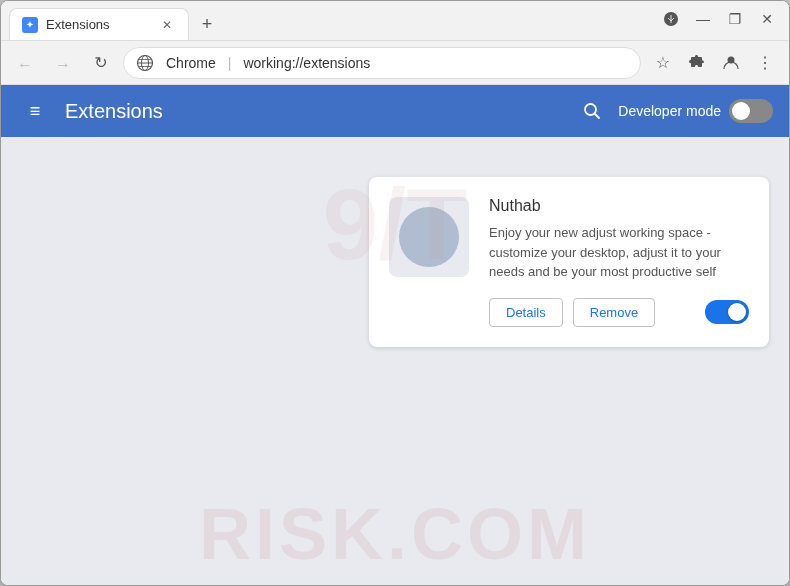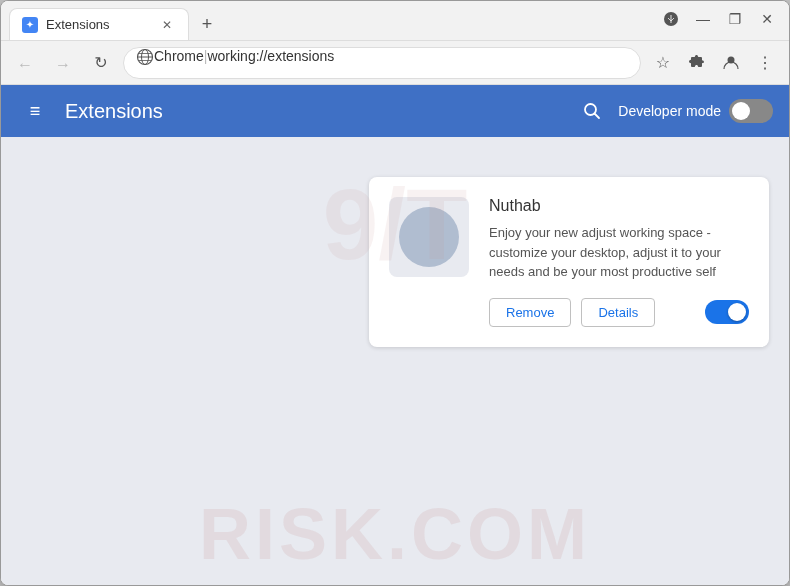--- a/index.html
+++ b/index.html
@@ -135,27 +135,27 @@
       justify-content: center;
       cursor: pointer;
       color: #555;
       font-size: 16px;
     }
     .nav-btn.disabled { color: #bbb; cursor: default; }
 
     .address-bar {
       flex: 1;
       display: flex;
-      align-items: flex-start;
+      align-items: center;
       background: #fff;
       border: 1px solid #ddd;
       border-radius: 20px;
       padding: 0 12px;
       height: 32px;
-      gap: 0;
+      gap: 12px;
     }
 
     .address-bar-icon {
       width: 18px;
       height: 18px;
       color: #555;
       font-size: 14px;
       display: flex;
       align-items: center;
       justify-content: center;
@@ -501,22 +501,22 @@
 
     <div class="extension-card">
       <div class="extension-icon-area">
         <div class="extension-icon-placeholder"></div>
       </div>
 
       <div class="extension-info">
         <span class="extension-name">Nuthab</span>
         <span class="extension-description">Enjoy your new adjust working space - customize your desktop, adjust it to your needs and be your most productive self</span>
         <div class="extension-actions">
+          <button class="ext-btn">Details</button>
           <button class="ext-btn">Remove</button>
-          <button class="ext-btn">Details</button>
           <div class="ext-toggle-spacer"></div>
           <div class="ext-toggle">
             <div class="ext-toggle-track"></div>
             <div class="ext-toggle-thumb"></div>
           </div>
         </div>
       </div>
     </div>
 
     <div class="watermark">RISK.COM</div>

